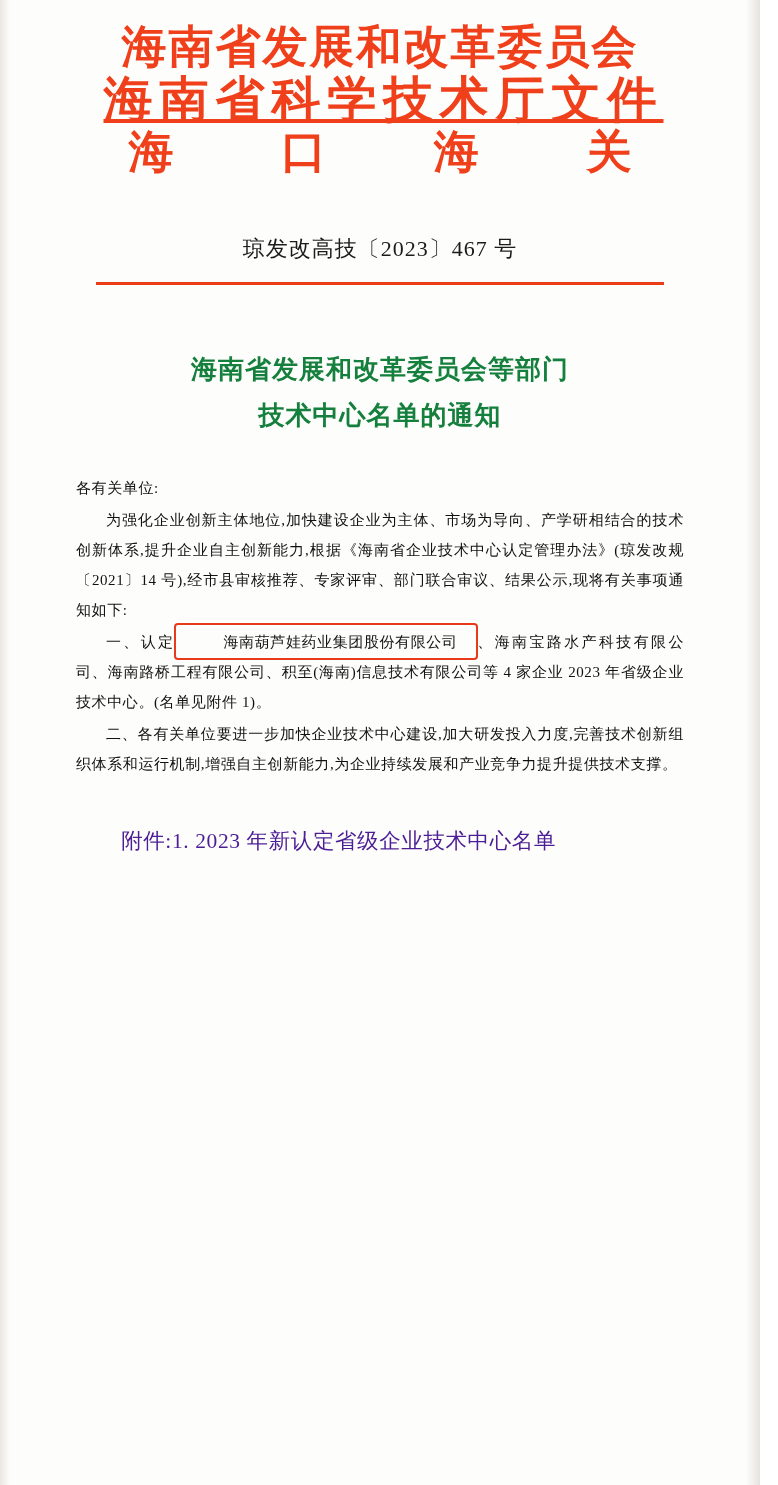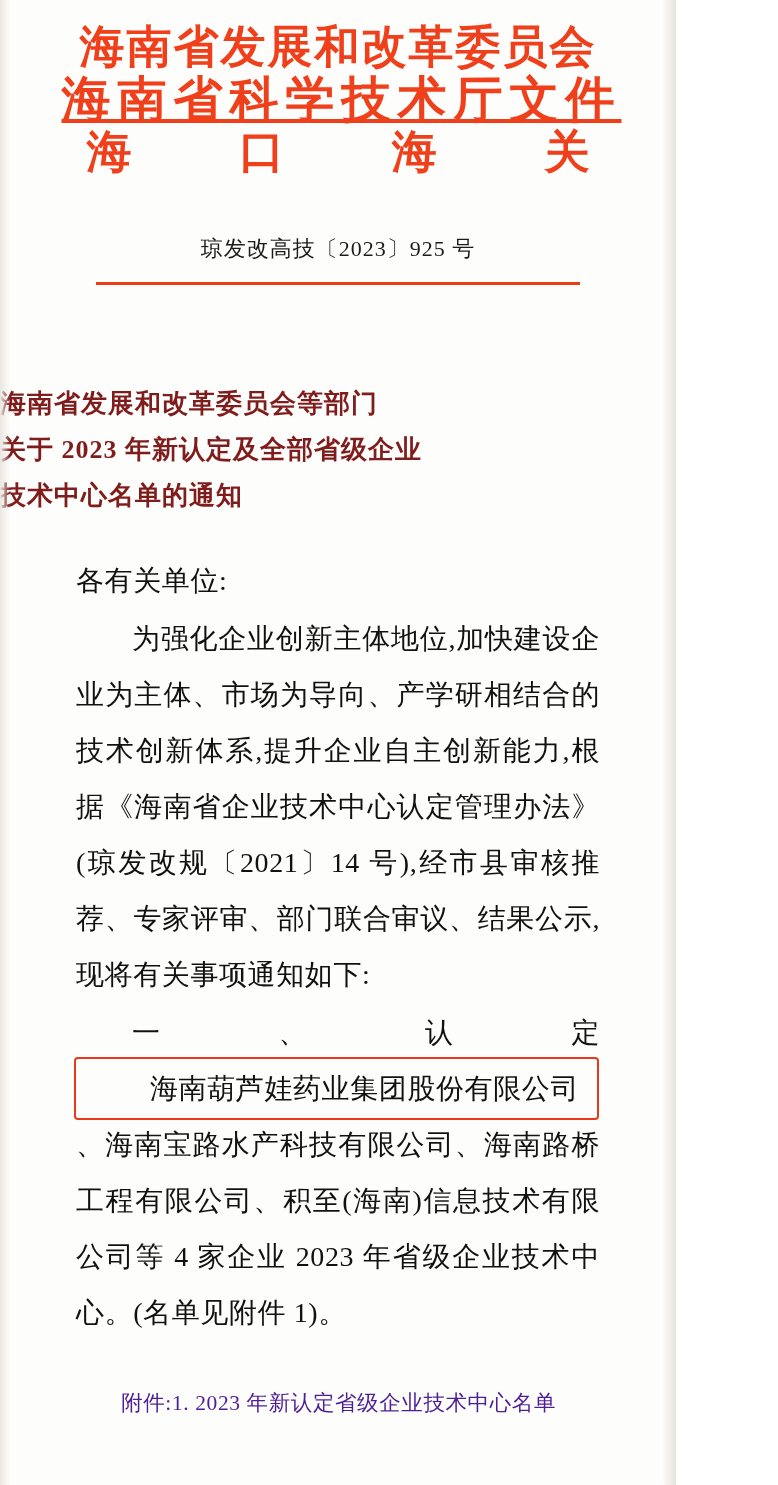--- a/index.html
+++ b/index.html
@@ -5,21 +5,21 @@
   html, body {
     margin: 0;
     padding: 0;
     background: #ffffff;
   }
   body {
     font-family: "Liberation Serif", "DejaVu Serif", serif;
   }
   .page {
     position: relative;
-    width: 676px;
+    width: 760px;
     height: 1485px;
     background: #fdfdfb;
     overflow: hidden;
   }
   
   .page::before {
     content: "";
     position: absolute;
     top: 0; left: 0;
     width: 10px; height: 100%;
@@ -60,31 +60,32 @@
     color: #1b1b1b;
     letter-spacing: 1px;
   }
   .red-rule {
     margin: 18px 96px 0 96px;
     height: 3px;
     background: #ea3c15;
   }
 
   .title-block {
-    margin-top: 96px;
+    margin-top: 62px;
+    text-align: center;
     font-weight: bold;
     font-size: 26px;
     line-height: 1.78;
-    color: #7f1d1d;
+    color: #15803d;
     letter-spacing: 1px;
   }
 
   .body-block {
     margin: 34px 76px 0 76px;
-    font-size: 28px;
+    font-size: 15px;
     line-height: 2.0;
     color: #111111;
     text-align: justify;
     letter-spacing: 0.6px;
   }
   .body-block p {
     margin: 0 0 2px 0;
   }
   .indent2 { text-indent: 2em; }
   .salutation { text-indent: 0; }
@@ -119,33 +120,33 @@
 <body>
 
 <div class="page">
 
   <div class="masthead">
     <div class="mast-line l1">海南省发展和改革委员会</div>
     <div class="mast-line l3">海南省科学技术厅文件</div>
     <div class="mast-line l5">海 口 海 关</div>
   </div>
 
-  <div class="doc-number">琼发改高技〔2023〕925 号</div>
+  <div class="doc-number">琼发改高技〔2023〕467 号</div>
   <div class="red-rule"></div>
 
   <div class="title-block">
     <div>海南省发展和改革委员会等部门</div>
-    <div>关于 2023 年新认定及全部省级企业</div>
     <div>技术中心名单的通知</div>
   </div>
 
   <div class="body-block">
     <p class="salutation">各有关单位:</p>
     <p class="indent2">为强化企业创新主体地位,加快建设企业为主体、市场为导向、产学研相结合的技术创新体系,提升企业自主创新能力,根据《海南省企业技术中心认定管理办法》(琼发改规〔2021〕14 号),经市县审核推荐、专家评审、部门联合审议、结果公示,现将有关事项通知如下:</p>
     <p class="indent2"><span>一、认定</span><span class="hl-wrap"><span>海南葫芦娃药业集团股份有限公司</span><span class="hl-box"></span></span><span>、海南宝路水产科技有限公司、海南路桥工程有限公司、积至(海南)信息技术有限公司等 4 家企业 2023 年省级企业技术中心。(名单见附件 1)。</span></p>
+    <p class="indent2">二、各有关单位要进一步加快企业技术中心建设,加大研发投入力度,完善技术创新组织体系和运行机制,增强自主创新能力,为企业持续发展和产业竞争力提升提供技术支撑。</p>
   </div>
 
   <div class="attach-block">
     <div class="attach-line1"><span>附件:</span><span>1. 2023 年新认定省级企业技术中心名单</span></div>
     <div class="attach-line2"></div>
   </div>
 
 </div>
 
 </body></html>

